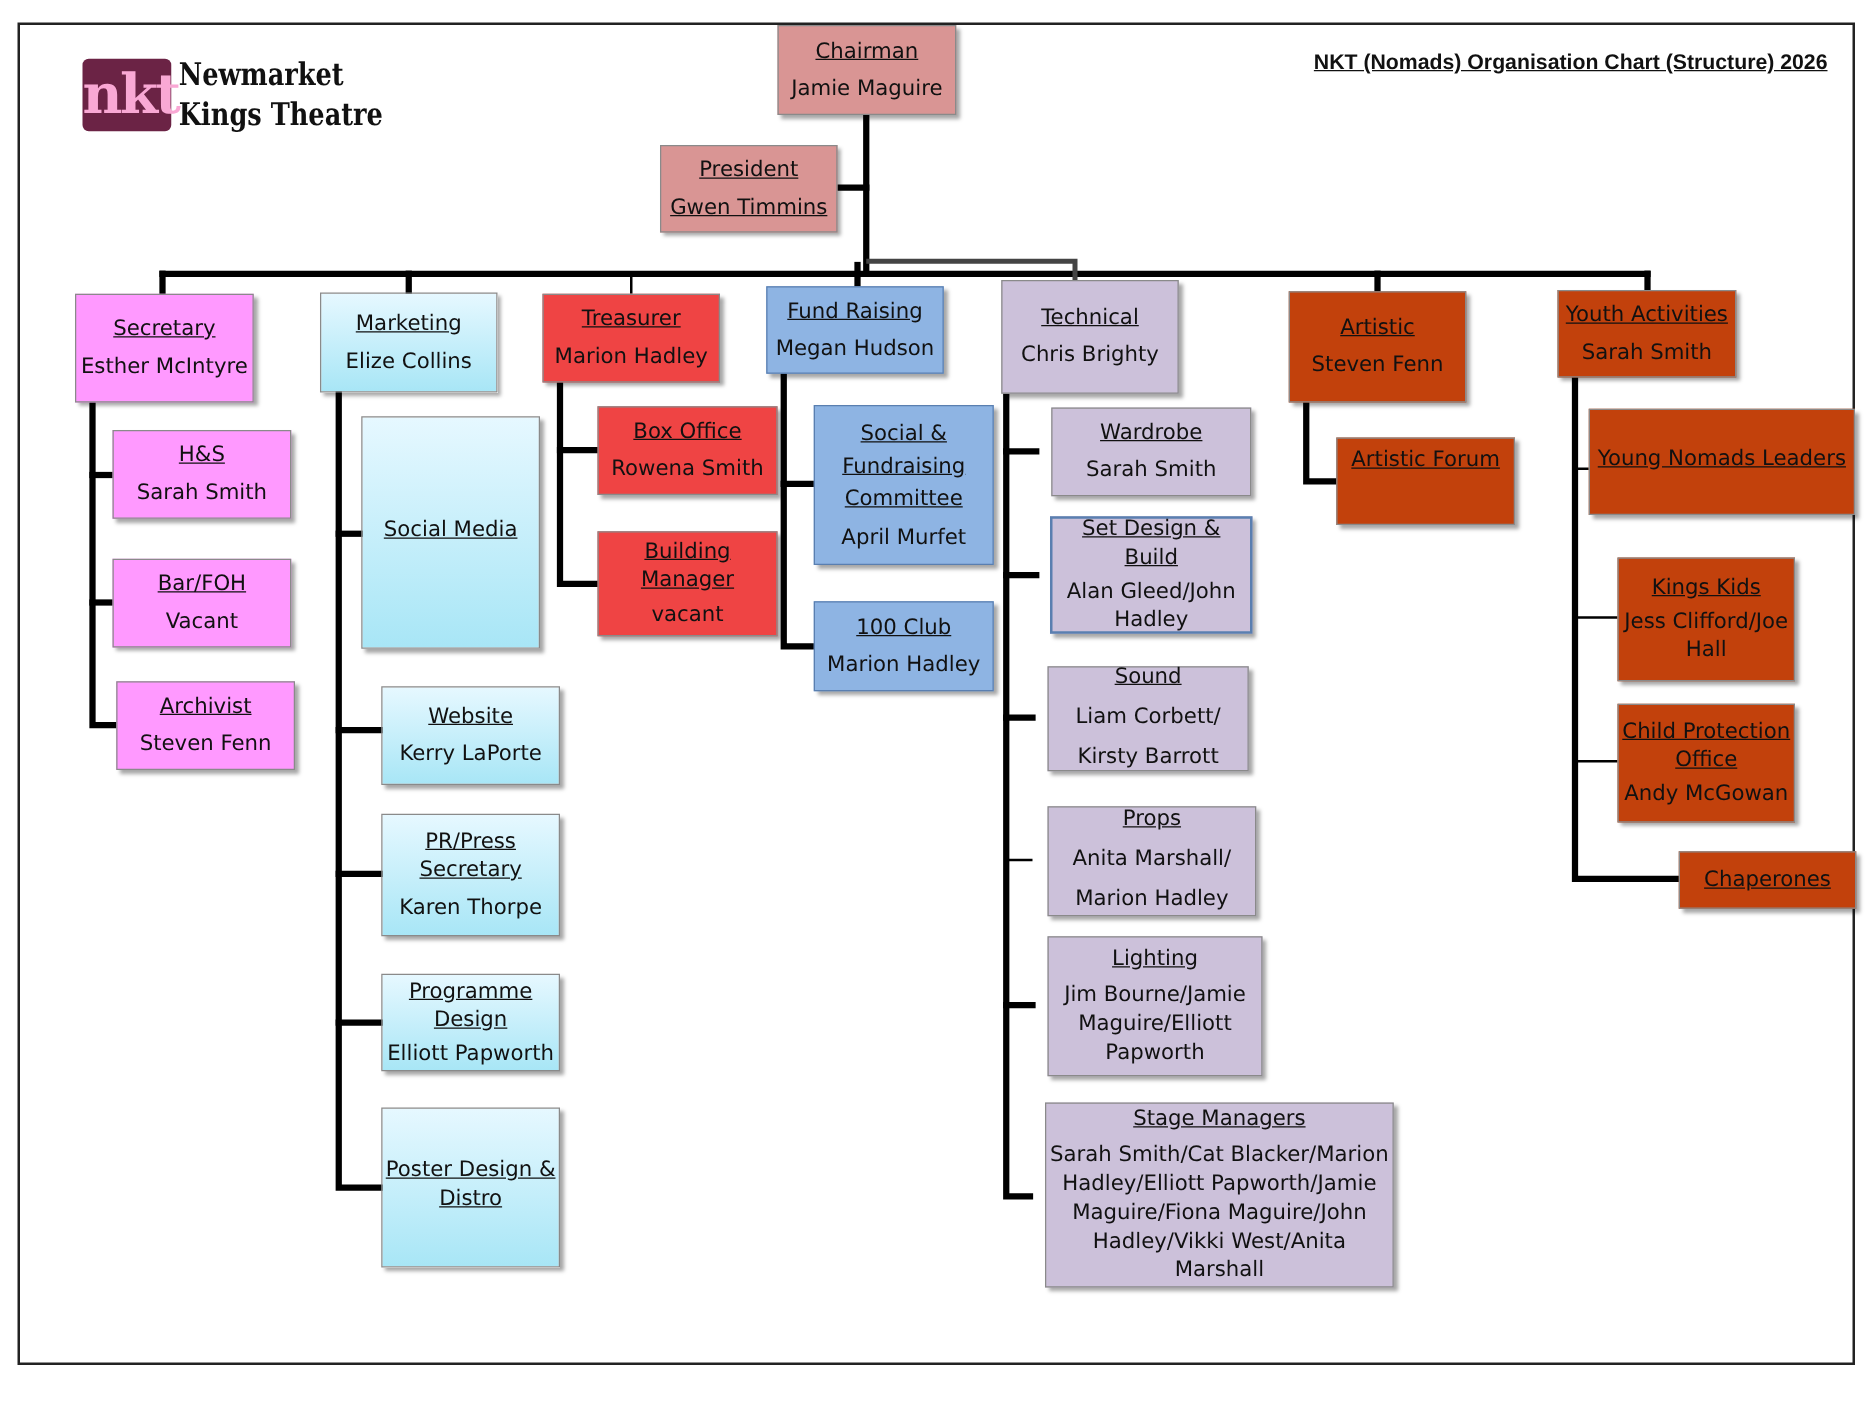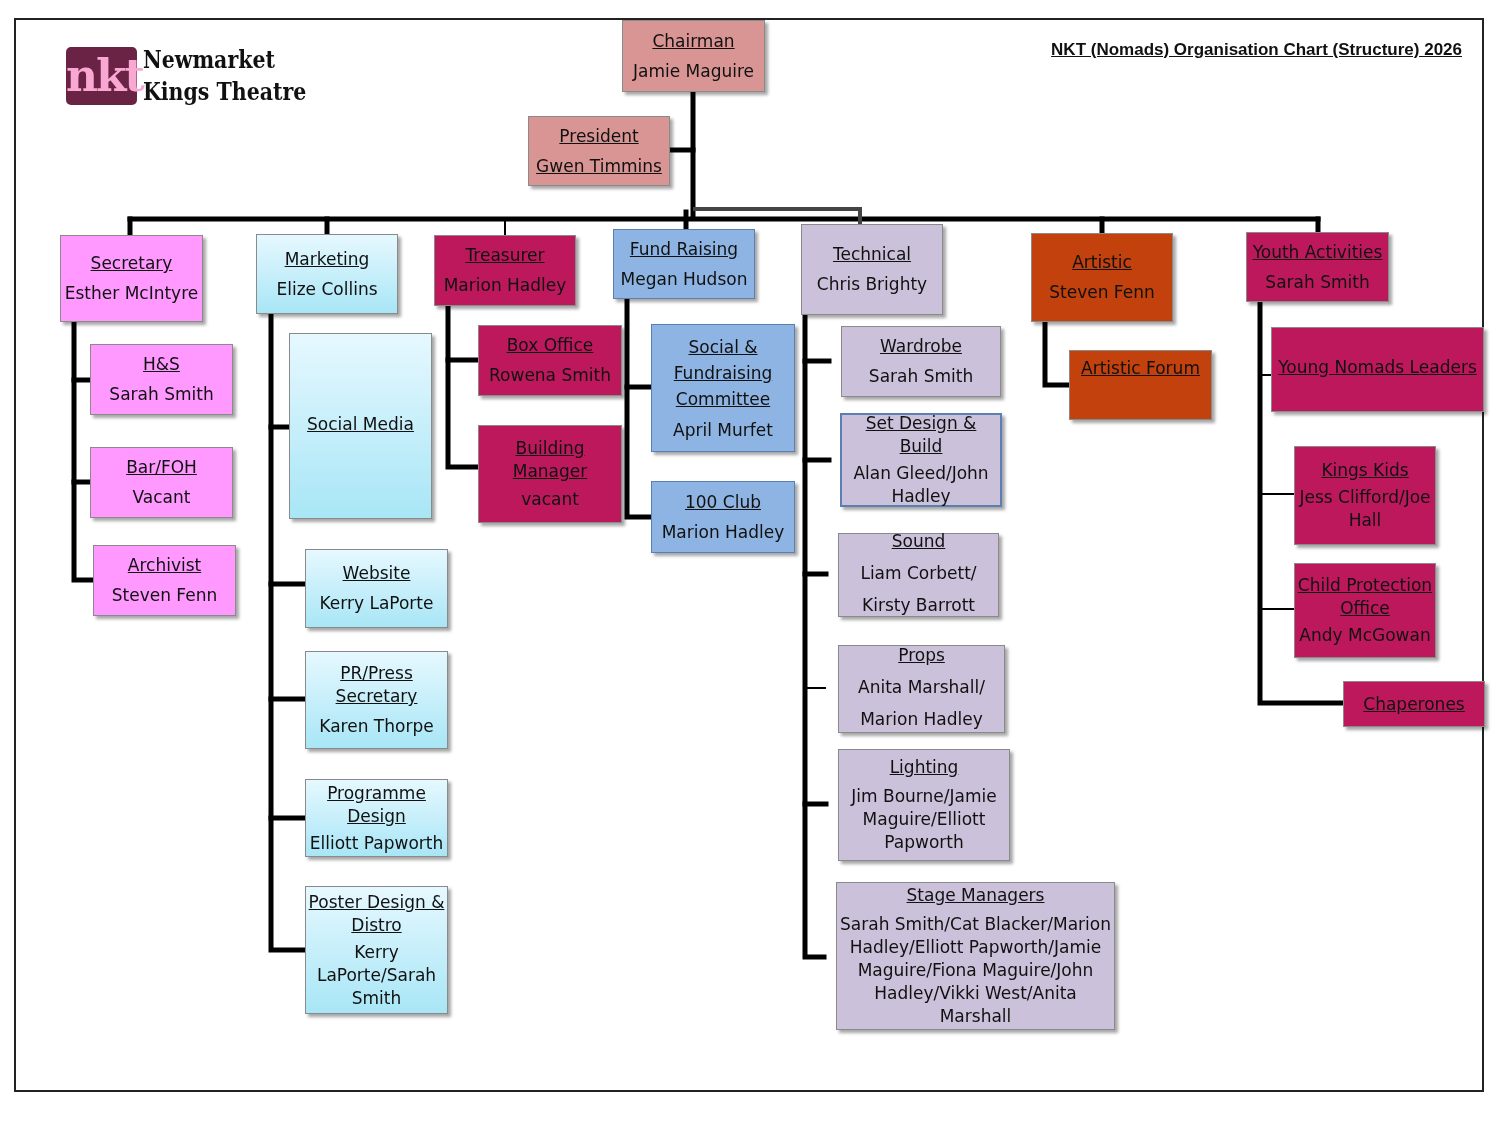--- a/index.html
+++ b/index.html
@@ -9,25 +9,25 @@
   .logo { position:absolute; left:66px; top:44px; display:flex; align-items:center; }
   .logo-mark { width:71px; height:58px; background:#6b2345; border-radius:5px; color:#f9a8d4; font-family:"DejaVu Serif", serif; font-weight:bold; font-size:44px; line-height:58px; text-align:center; letter-spacing:-2px; }
   .logo-text { margin-left:6px; font-family:"DejaVu Serif", serif; font-weight:bold; font-size:25px; line-height:32px; color:#111; transform:scaleX(0.82); transform-origin:left center; white-space:nowrap; }
   .doc-title { position:absolute; right:38px; top:40px; font-family:"Liberation Sans", sans-serif; font-weight:bold; font-size:17px; text-decoration:underline; color:#111; }
   .node { position:absolute; box-sizing:border-box; border:1px solid #8a8a8a; box-shadow:3px 3px 3px rgba(0,0,0,0.35); display:flex; flex-direction:column; justify-content:center; align-items:center; text-align:center; font-family:"DejaVu Sans", sans-serif; font-size:17px; line-height:23px; padding:2px 2px; }
   .node .role { text-decoration:underline; margin-bottom:7px; }
   .node .person { }
   .red { background:#d99594; }
   .pink { background:#ff99ff; }
   .blue { background:linear-gradient(#e6f8ff,#a8e6f6); }
-  .sage { background:#be185d; }
+  .sage { background:#ef4444; }
   .fund { background:#8eb4e3; border-color:#5a7fb0; }
   .lav { background:#ccc1da;margin-left:12px; }
   .green { background:#c2410c; }
-  .yellow { background:#be185d;align-items:center; }
+  .yellow { background:#c2410c;align-items:center; }
 </style>
 </head>
 <body>
 
 <div id="frame"></div>
 
 <svg id="lines" xmlns="http://www.w3.org/2000/svg">
   <g stroke="#000" fill="none" stroke-width="5" stroke-linecap="square">
 
     <path d="M693 92 V215"></path>
@@ -128,32 +128,31 @@
 <div class="node blue" style="left:305px;top:651px;width:143px;height:98px;">
   <span class="role" style="padding:0 22px;">PR/Press Secretary</span>
   <span class="person">Karen Thorpe</span>
 </div>
 <div class="node blue" style="left:305px;top:779px;width:143px;height:78px;">
   <span class="role" style="padding:0 20px;margin-bottom:4px;">Programme Design</span>
   <span class="person">Elliott Papworth</span>
 </div>
 <div class="node blue" style="left:305px;top:886px;width:143px;height:128px;">
   <span class="role" style="margin-bottom:4px;">Poster Design &amp; Distro</span>
-  <span class="person" style="padding:0 8px;">Kerry LaPorte/Sarah Smith</span>
 </div>
 
 <div class="node sage" style="left:434px;top:235px;width:142px;height:71px;">
   <span class="role">Treasurer</span>
   <span class="person">Marion Hadley</span>
 </div>
 <div class="node sage" style="left:478px;top:325px;width:144px;height:71px;">
   <span class="role">Box Office</span>
   <span class="person">Rowena Smith</span>
 </div>
-<div class="node sage" style="left:478px;top:425px;width:144px;height:98px;">
+<div class="node sage" style="left:478px;top:425px;width:144px;height:84px;">
   <span class="role" style="padding:0 30px;margin-bottom:5px;">Building Manager</span>
   <span class="person">vacant</span>
 </div>
 
 <div class="node fund" style="left:613px;top:229px;width:142px;height:70px;">
   <span class="role">Fund Raising</span>
   <span class="person">Megan Hudson</span>
 </div>
 <div class="node fund" style="left:651px;top:324px;width:144px;height:128px;">
   <span class="role" style="padding:0 16px;line-height:26px;">Social &amp; Fundraising Committee</span>

